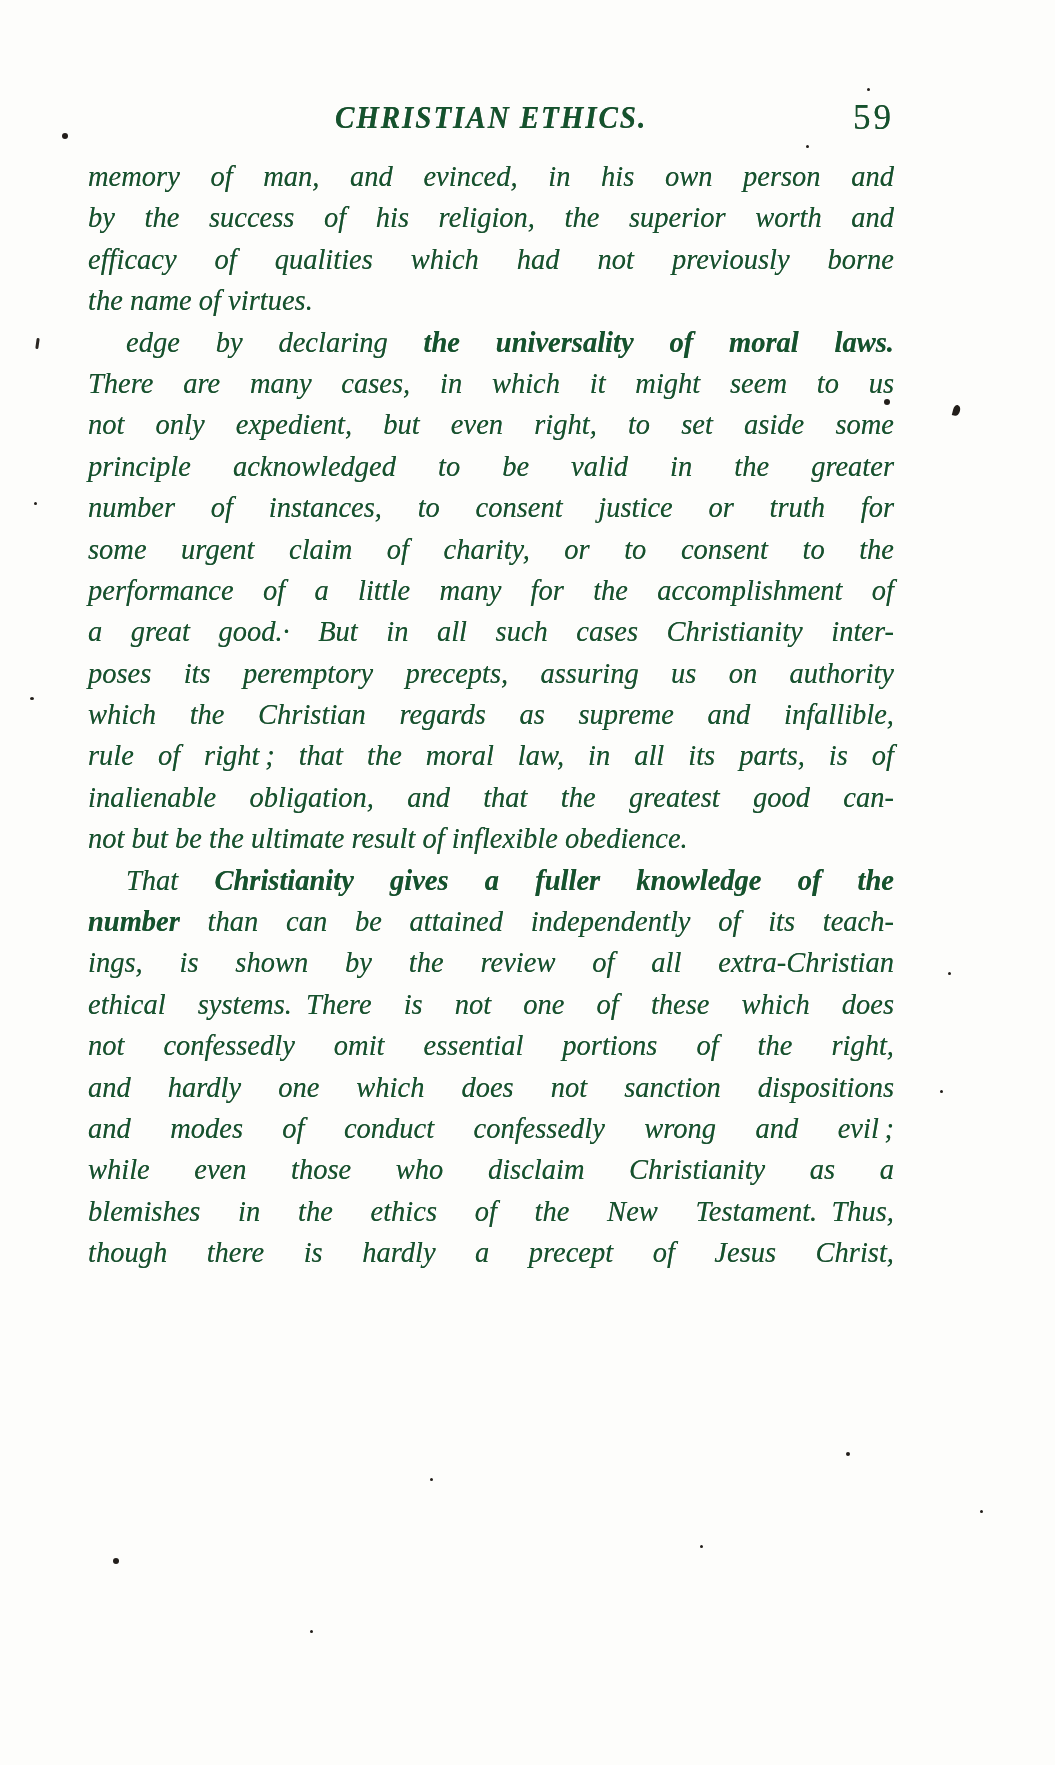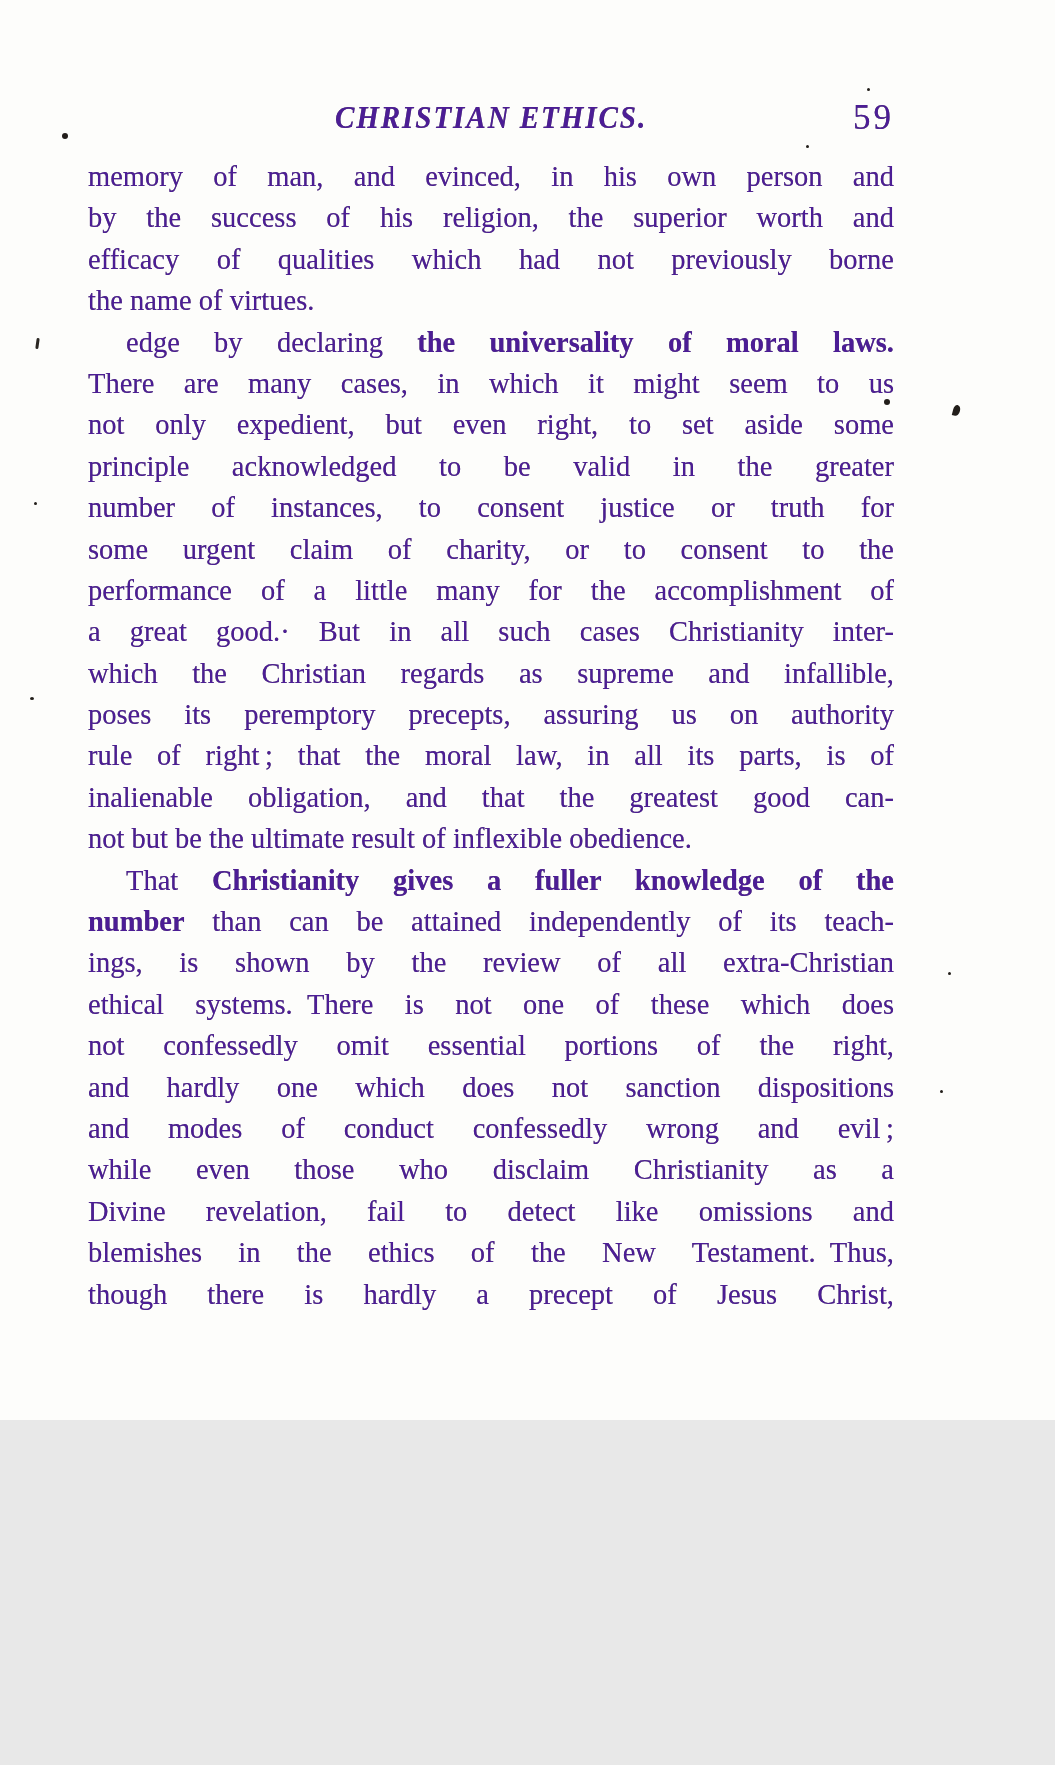--- a/index.html
+++ b/index.html
@@ -1,23 +1,23 @@
 <!DOCTYPE html>
 <html><head>
 <meta charset="utf-8">
 <style>
   html, body { margin: 0; padding: 0; background: #e8e8e8; }
   .page {
     position: relative;
     width: 1055px;
-    height: 1420px;
+    height: 1765px;
     background: #fdfdfb;
     overflow: hidden;
     font-family: "Liberation Serif", "DejaVu Serif", serif;
-    color: #4c1d95;
+    color: #14532d;
   }
   
   .running-head {
     position: absolute;
     left: 88px;
     top: 98px;
     width: 806px;
     height: 48px;
   }
   .head-title {
@@ -48,20 +48,21 @@
     top: 156px;
     width: 806px;
   }
   .line {
     height: 41.4px;
     line-height: 41.4px;
     font-size: 28.5px;
     text-align: justify;
     text-align-last: justify;
     text-shadow: 0 0 0.6px rgba(20,17,14,0.55);
+    font-style: italic;
   }
   .line.para-end { text-align-last: left; }
   .para.indent .line:first-child { text-indent: 38px; }
   .emph { font-weight: bold; }
   
   .speck {
     position: absolute;
     background: #221e1a;
     border-radius: 50%;
   }
@@ -101,36 +102,35 @@
       </div>
       <div class="para indent">
         <div class="line"><span>edge by declaring </span><span class="emph">the universality of moral laws.</span></div>
         <div class="line"><span>There are many cases, in which it might seem to us</span></div>
         <div class="line"><span>not only expedient, but even right, to set aside some</span></div>
         <div class="line"><span>principle acknowledged to be valid in the greater</span></div>
         <div class="line"><span>number of instances, to consent justice or truth for</span></div>
         <div class="line"><span>some urgent claim of charity, or to consent to the</span></div>
         <div class="line"><span>performance of a little many for the accomplishment of</span></div>
         <div class="line"><span>a great good.· But in all such cases Christianity inter-</span></div>
+        <div class="line"><span>poses its peremptory precepts, assuring us on authority</span></div>
         <div class="line"><span>which the Christian regards as supreme and infallible,</span></div>
-        <div class="line"><span>poses its peremptory precepts, assuring us on authority</span></div>
         <div class="line"><span>rule of right ; that the moral law, in all its parts, is of</span></div>
         <div class="line"><span>inalienable obligation, and that the greatest good can-</span></div>
         <div class="line para-end"><span>not but be the ultimate result of inflexible obedience.</span></div>
       </div>
       <div class="para indent">
         <div class="line"><span>That </span><span class="emph">Christianity gives a fuller knowledge of the</span></div>
         <div class="line"><span class="emph">number</span><span> than can be attained independently of its teach-</span></div>
         <div class="line"><span>ings, is shown by the review of all extra-Christian</span></div>
         <div class="line"><span>ethical systems. There is not one of these which does</span></div>
         <div class="line"><span>not confessedly omit essential portions of the right,</span></div>
         <div class="line"><span>and hardly one which does not sanction dispositions</span></div>
         <div class="line"><span>and modes of conduct confessedly wrong and evil ;</span></div>
         <div class="line"><span>while even those who disclaim Christianity as a</span></div>
-        <div class="line"><span>Divine revelation, fail to detect like omissions and</span></div>
         <div class="line"><span>blemishes in the ethics of the New Testament. Thus,</span></div>
         <div class="line"><span>though there is hardly a precept of Jesus Christ,</span></div>
       </div>
     </main>
 
   <div class="speck" style="left:62px;  top:133px;  width:6px; height:6px;"></div>
   <div class="speck" style="left:867px; top:88px;   width:3px; height:3px;"></div>
   <div class="speck" style="left:806px; top:145px;  width:3px; height:3px;"></div>
   <div class="speck" style="left:884px; top:399px;  width:6px; height:6px;"></div>
   <div class="mark-comma" style="left:953px; top:405px;"></div>

